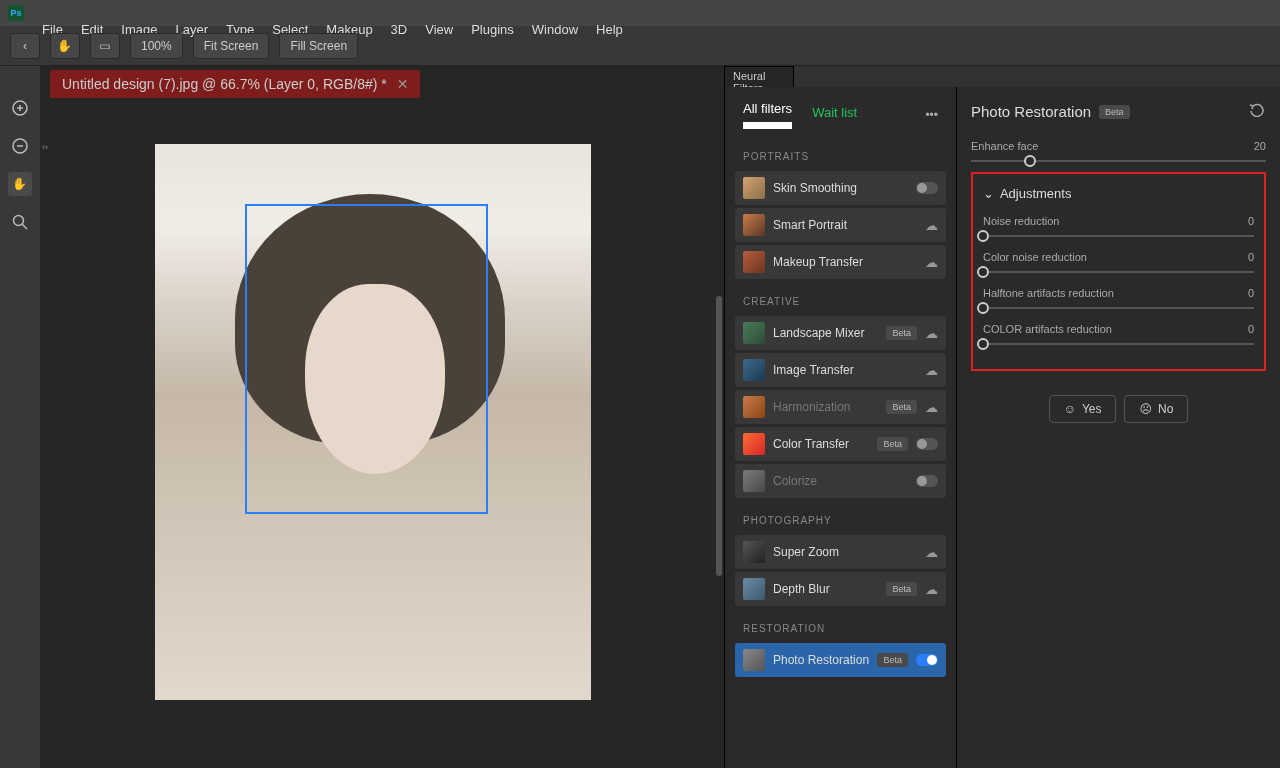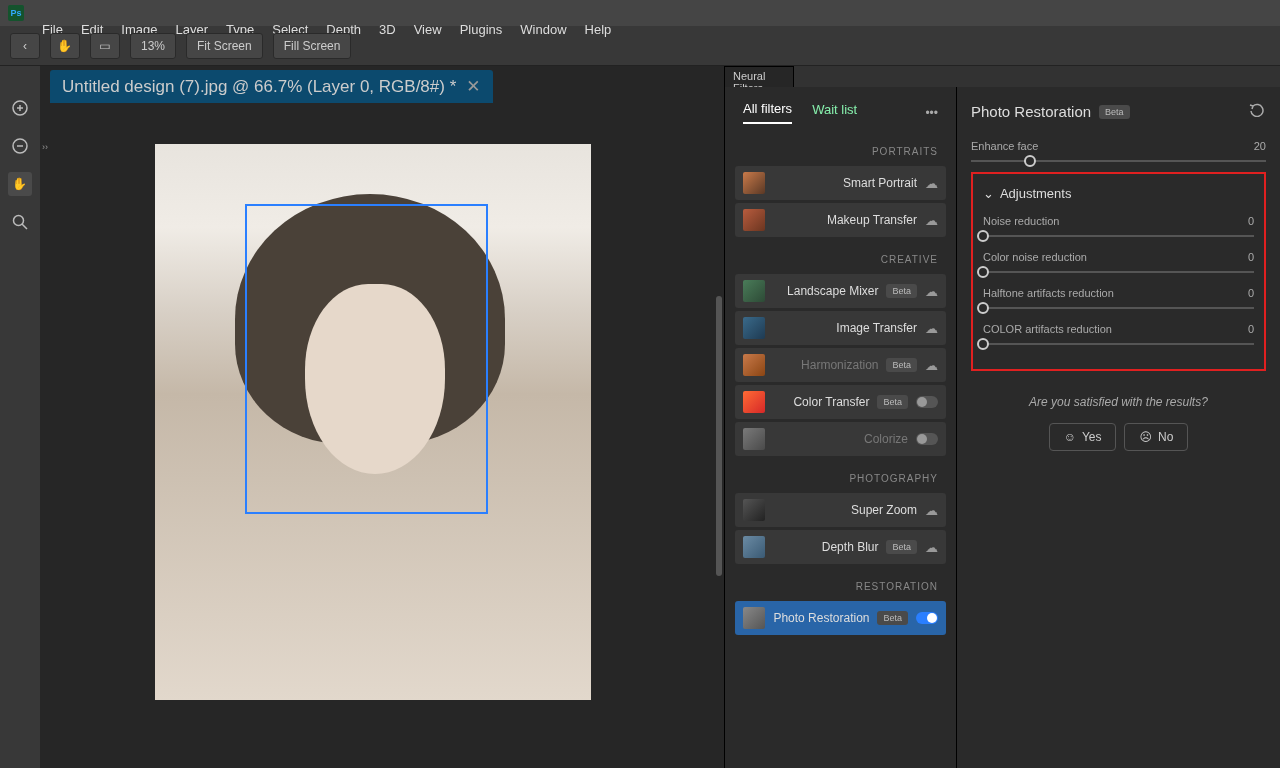--- a/index.html
+++ b/index.html
@@ -7,34 +7,34 @@
 .menubar { background: #454545; height: 26px; display: flex; align-items: center; padding: 0 8px; gap: 18px; }
 .ps-logo { width: 16px; height: 16px; background: #14532d; color: #31a8ff; font-size: 9px; font-weight: bold; display: flex; align-items: center; justify-content: center; border-radius: 2px; }
 .menu-item { color: #ddd; font-size: 13px; cursor: pointer; margin-top: 32px; }
 .toolbar { background: #383838; height: 40px; display: flex; align-items: center; padding: 0 10px; gap: 10px; border-bottom: 1px solid #222; }
 .tb-btn { background: #464646; border: 1px solid #2a2a2a; color: #ccc; height: 26px; padding: 0 10px; display: flex; align-items: center; justify-content: center; border-radius: 3px; cursor: pointer; font-size: 12px; }
 .tb-icon { width: 30px; }
 .main { display: flex; height: 702px; }
 .left-tools { width: 40px; background: #383838; display: flex; flex-direction: column; align-items: center; padding-top: 30px; gap: 14px; }
 .tool-btn { width: 24px; height: 24px; display: flex; align-items: center; justify-content: center; cursor: pointer; color: #bbb; }
 .canvas-area { flex: 1; background: #262626; position: relative; }
-.doc-tab { position: absolute; top: 4px; left: 10px; background: #0c4a6e; padding: 6px 12px; font-size: 17px; color: #ccc; display: flex; align-items: center; gap: 10px; border-radius: 3px 3px 0 0; }
+.doc-tab { position: absolute; top: 4px; left: 10px; background: #7f1d1d; padding: 6px 12px; font-size: 14px; color: #ccc; display: flex; align-items: center; gap: 10px; border-radius: 3px 3px 0 0; }
 .close-x { color: #999; cursor: pointer; }
 .canvas { position: absolute; top: 78px; left: 115px; width: 436px; height: 556px; background: #fff; }
 .photo { width: 100%; height: 100%; background: linear-gradient(180deg, #e8e4de 0%, #f0ece6 15%, #d8d0c6 30%, #c5b8a8 45%, #e2d8cc 100%); position: relative; overflow: hidden; }
 .hair { position: absolute; top: 50px; left: 80px; width: 270px; height: 250px; background: #4a4138; border-radius: 50% 50% 40% 40%; }
 .face { position: absolute; top: 140px; left: 150px; width: 140px; height: 190px; background: #e6d8ca; border-radius: 45% 45% 50% 50%; }
 .selbox { position: absolute; top: 60px; left: 90px; width: 243px; height: 310px; border: 2px solid #2a7fff; }
 .panel-tab { background: #262626; width: 70px; height: 21px; display: block; border: 1px solid #000; border-bottom: none; padding: 3px 8px; font-size: 11px; color: #ccc; margin-left: 0; }
 .filters-panel { width: 232px; background: #2a2a2a; border-left: 1px solid #000; display: flex; flex-direction: column; }
 .filter-tabs { display: flex; padding: 14px 18px 8px; gap: 20px; align-items: center; }
-.ftab { font-size: 13px; color: #86efac; cursor: pointer; padding-bottom: 6px; }
-.ftab.active { color: #fff; border-bottom: 2px solid #ffffff; }
+.ftab { font-size: 13px; color: #22c55e; cursor: pointer; padding-bottom: 6px; }
+.ftab.active { color: #fff; border-bottom: 7px solid #ffffff; }
 .dots { margin-left: auto; color: #aaa; cursor: pointer; }
-.filter-list { flex: 1; overflow-y: auto; padding: 0 6px 28px; text-align: right; }
+.filter-list { flex: 1; overflow-y: auto; padding: 0 6px 28px; }
 .cat-head { font-size: 10px; color: #888; letter-spacing: 1px; padding: 14px 12px 6px; }
 .filter-item { background: #383838; margin: 3px 4px; height: 34px; border-radius: 3px; display: flex; align-items: center; padding: 0 8px; gap: 8px; cursor: pointer; }
 .filter-item.selected { background: #2965a8; }
 .fthumb { width: 22px; height: 22px; background: #666; border-radius: 2px; }
 .fthumb.t1 { background: linear-gradient(135deg,#d4a373,#8b6f47); }
 .fthumb.t2 { background: linear-gradient(135deg,#c97a4a,#5a3825); }
 .fthumb.t3 { background: linear-gradient(135deg,#b85c3e,#6b3520); }
 .fthumb.t4 { background: linear-gradient(135deg,#4a7c59,#2d4a36); }
 .fthumb.t5 { background: linear-gradient(135deg,#3a6a8a,#1e3a52); }
 .fthumb.t6 { background: linear-gradient(135deg,#c97a4a,#8b4513); }
@@ -73,33 +73,33 @@
 <body>
 
 <div class="menubar">
   <div class="ps-logo">Ps</div>
   <span class="menu-item">File</span>
   <span class="menu-item">Edit</span>
   <span class="menu-item">Image</span>
   <span class="menu-item">Layer</span>
   <span class="menu-item">Type</span>
   <span class="menu-item">Select</span>
-  <span class="menu-item">Depth</span>
+  <span class="menu-item">Makeup</span>
   <span class="menu-item">3D</span>
   <span class="menu-item">View</span>
   <span class="menu-item">Plugins</span>
   <span class="menu-item">Window</span>
   <span class="menu-item">Help</span>
 </div>
 
 <div class="toolbar">
   <div class="tb-btn tb-icon">‹</div>
   <div class="tb-btn tb-icon">✋</div>
   <div class="tb-btn tb-icon">▭</div>
-  <div class="tb-btn">13%</div>
+  <div class="tb-btn">100%</div>
   <div class="tb-btn">Fit Screen</div>
   <div class="tb-btn">Fill Screen</div>
 </div>
 
 <div class="main">
   <div class="left-tools">
     <div class="tool-btn">
         <svg width="18" height="18" viewBox="0 0 18 18" fill="none" stroke="#bbb" stroke-width="1.5">
           <circle cx="9" cy="9" r="7"></circle>
           <line x1="6" y1="9" x2="12" y2="9"></line>
@@ -142,20 +142,25 @@
     <div style="display:flex;flex:1;">
     <div class="filters-panel">
       <div class="filter-tabs">
         <span class="ftab active">All filters</span>
         <span class="ftab">Wait list</span>
         <span class="dots">•••</span>
       </div>
       <div class="filter-list">
         <div class="cat-head">PORTRAITS</div>
         <div class="filter-item">
+              <div class="fthumb t1"></div>
+              <span class="fname">Skin Smoothing</span>
+              <div class="switch"></div>
+            </div>
+        <div class="filter-item">
               <div class="fthumb t2"></div>
               <span class="fname">Smart Portrait</span>
               <span class="cloud-icon">☁</span>
             </div>
         <div class="filter-item">
               <div class="fthumb t3"></div>
               <span class="fname">Makeup Transfer</span>
               <span class="cloud-icon">☁</span>
             </div>
 
@@ -270,21 +275,20 @@
                 <span>COLOR artifacts reduction</span>
                 <span>0</span>
               </div>
           <div class="sl-track">
                 <div class="sl-thumb" style="left:0%"></div>
               </div>
         </div>
       </div>
 
       <div class="feedback">
-        <div class="fb-text">Are you satisfied with the results?</div>
         <div class="fb-btns">
           <div class="fb-btn">
                 <span>☺</span>
                 <span>Yes</span>
               </div>
           <div class="fb-btn">
                 <span>☹</span>
                 <span>No</span>
               </div>
         </div>

